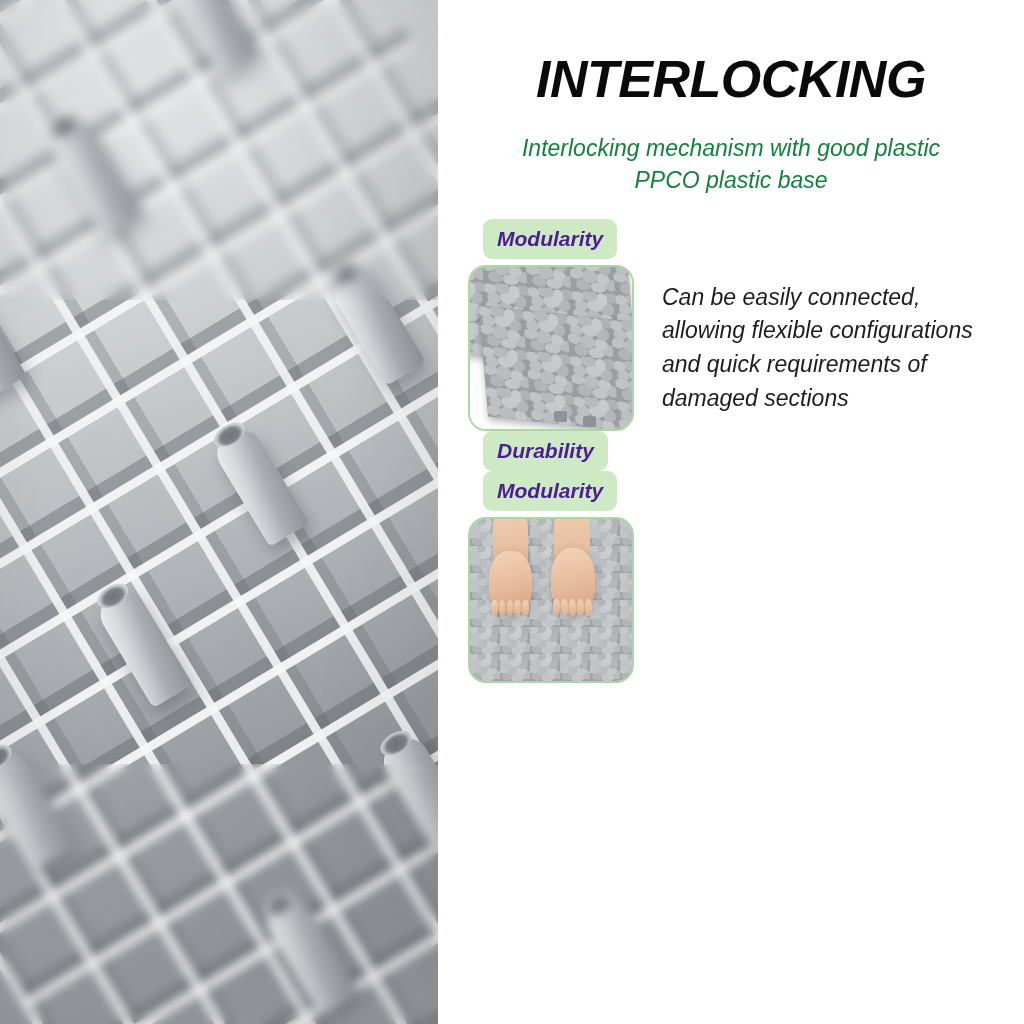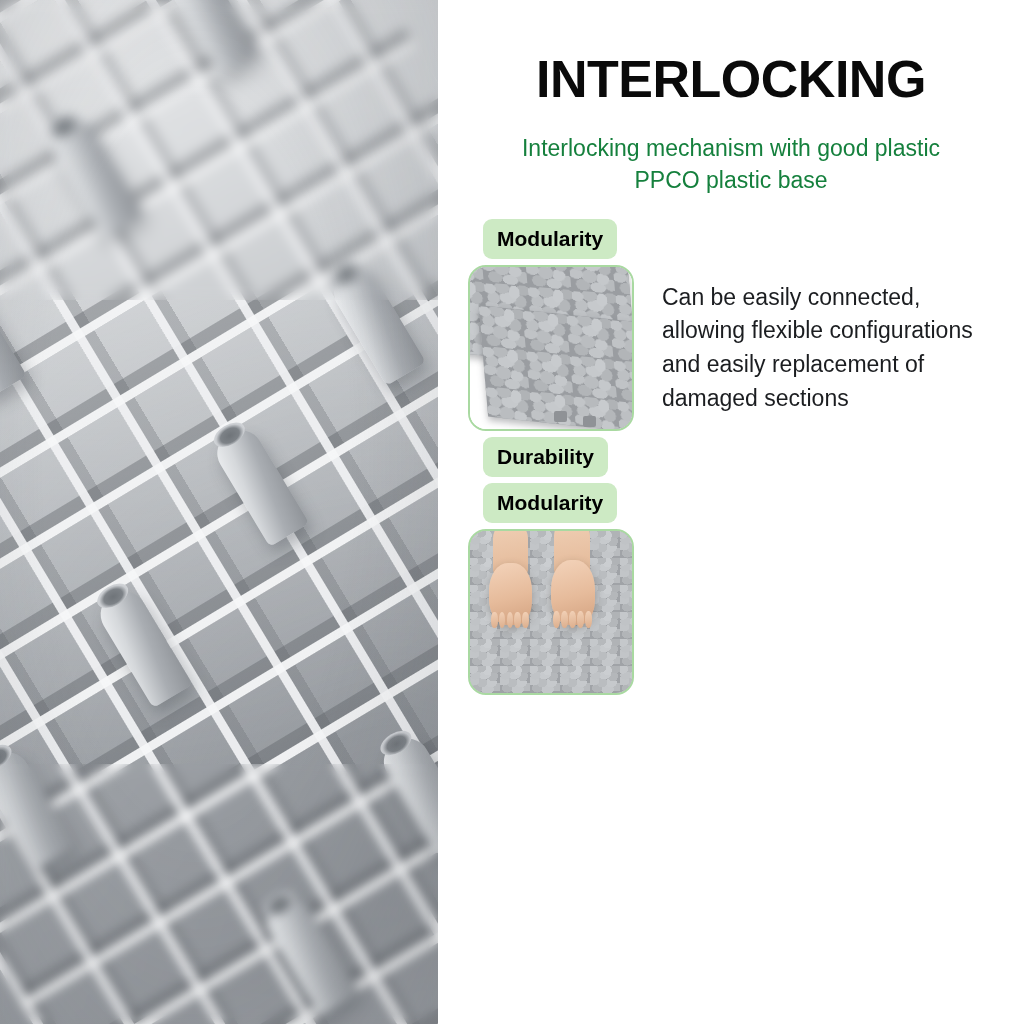--- a/index.html
+++ b/index.html
@@ -12,20 +12,21 @@
     height: 1024px;
     overflow: hidden;
     font-family: "Liberation Sans", sans-serif;
   }
   .page {
     position: relative;
     width: 1024px;
     height: 960px;
     background: #ffffff;
     display: flex;
+    font-style: italic;
   }
 
   
   .hero-photo {
     position: relative;
     width: 438px;
     height: 1024px;
     overflow: hidden;
     background: #b9bcc0;
     flex: 0 0 438px;
@@ -144,26 +145,26 @@
 
   .features {
     margin-top: 22px;
     padding: 0 0 0 30px;
   }
 
   .feature {
     position: relative;
     display: block;
   }
-  .feature + .feature { margin-top: 6px; }
+  .feature + .feature { }
 
   .badge {
     display: inline-block;
     background: #cdeac4;
-    color: #000000;
+    color: #4c1d95;
     font-weight: 700;
     font-size: 21px;
     line-height: 1;
     padding: 9px 14px 10px 14px;
     border-radius: 9px;
     margin-left: 15px;
   }
 
   .feature-body {
     display: flex;
@@ -344,21 +345,21 @@
             <div class="thumb-inner">
               <div class="tile-white"></div>
               <div class="tile tile-a"></div>
               <div class="tile-nub" style="left:22%; top:46%;"></div>
               <div class="tile-nub" style="left:36%; top:49%;"></div>
               <div class="tile tile-b"></div>
               <div class="tile-nub" style="left:52%; top:89%;"></div>
               <div class="tile-nub" style="left:70%; top:92%;"></div>
             </div>
           </div>
-          <div class="desc">Can be easily connected, allowing flexible configurations and easily replacement of damaged sections</div>
+          <div class="desc">Can be easily connected, allowing flexible configurations and quick requirements of damaged sections</div>
         </div>
       </div>
 
       <div class="feature">
         <span class="badge">Durability</span>
       </div>
 
       <div class="feature">
         <span class="badge">Modularity</span>
         <div class="feature-body">

